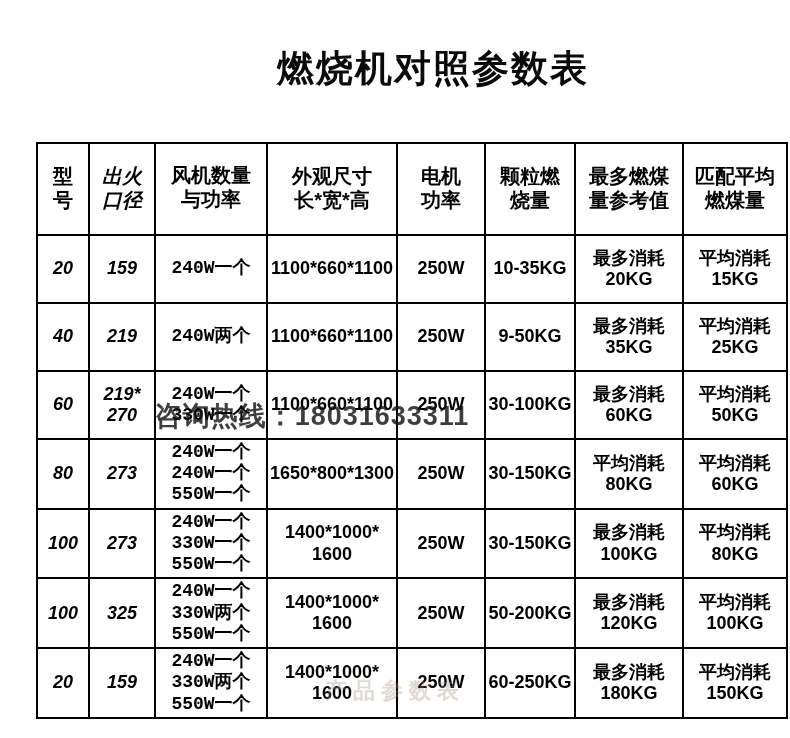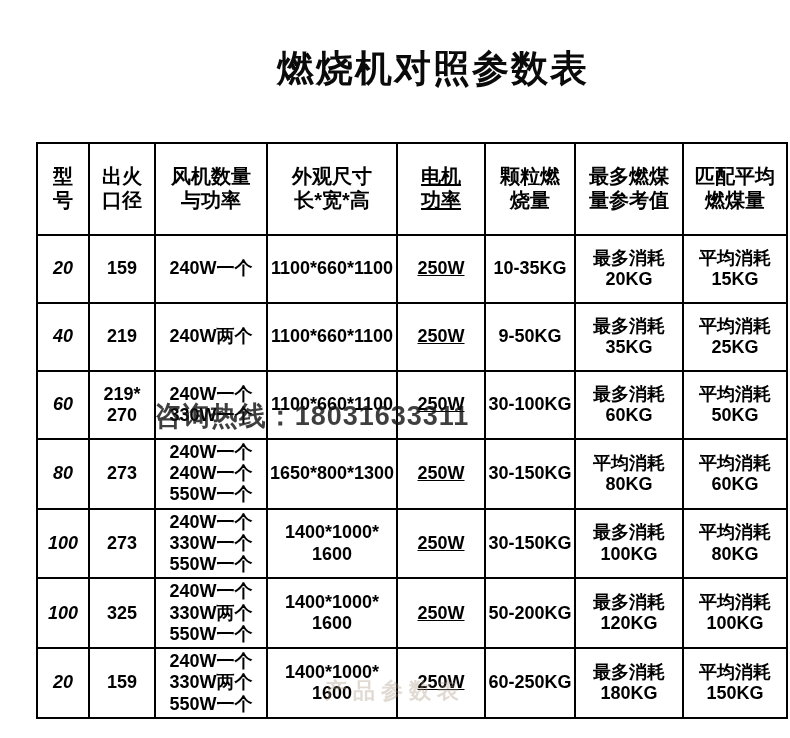--- a/index.html
+++ b/index.html
@@ -56,24 +56,24 @@
   table.spec thead td {
     height: 86px;
     font-size: 20px;
   }
   table.spec tbody td {
     height: 62px;
     font-size: 18px;
   }
   
   .c0 { width: 48px; }
-  .c1 { width: 62px; }
-  .c2 { width: 108px; }
+  .c1 { width: 62px; font-style: italic; }
+  .c2 { width: 108px; font-family: Liberation Mono, monospace; }
   .c3 { width: 126px; }
-  .c4 { width: 84px; text-decoration: underline; }
+  .c4 { width: 84px; }
   .c5 { width: 86px; }
   .c6 { width: 104px; }
   .c7 { width: 100px; }
 
   .cell-lines { display: block; }
   .cell-lines span { display: block; white-space: nowrap; }
   td.small { font-size: 15px; }
   td.dim { font-size: 15px; }
   td.fan { font-size: 15px; line-height: 1.05; }
   td.model-num { font-size: 21px; font-style: italic; }

